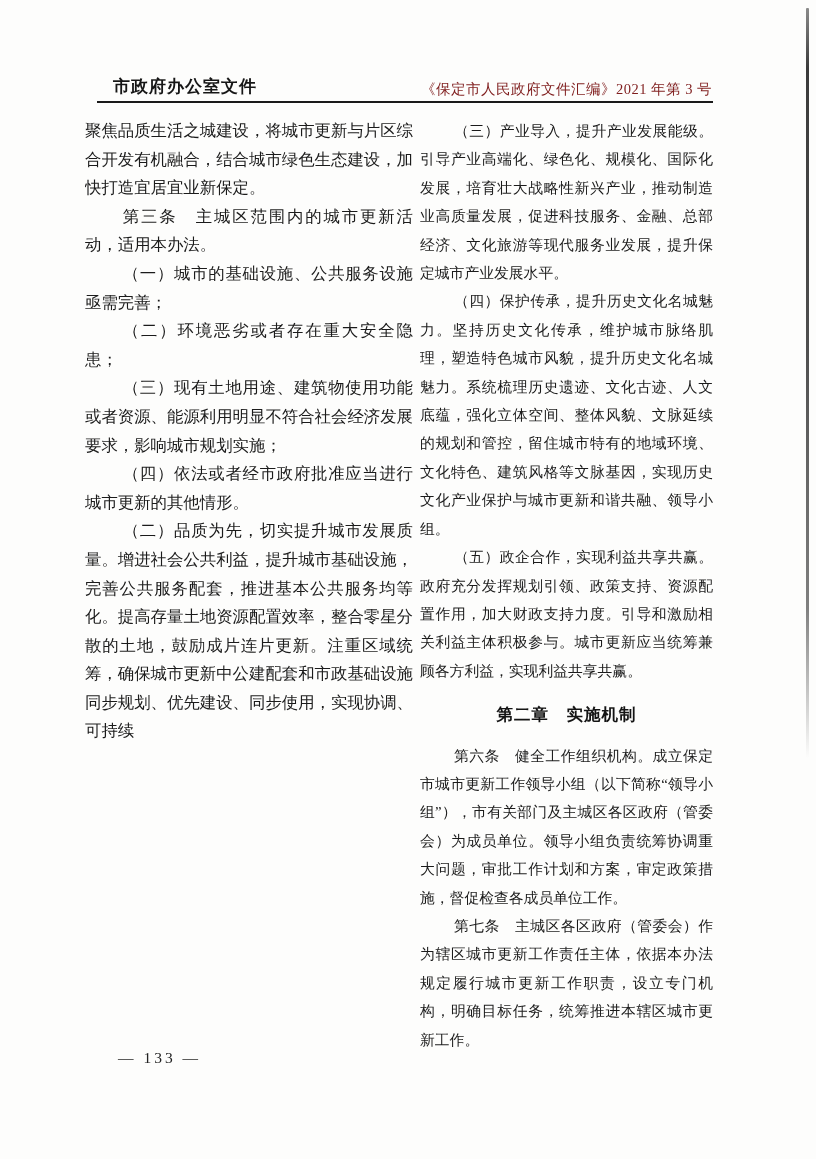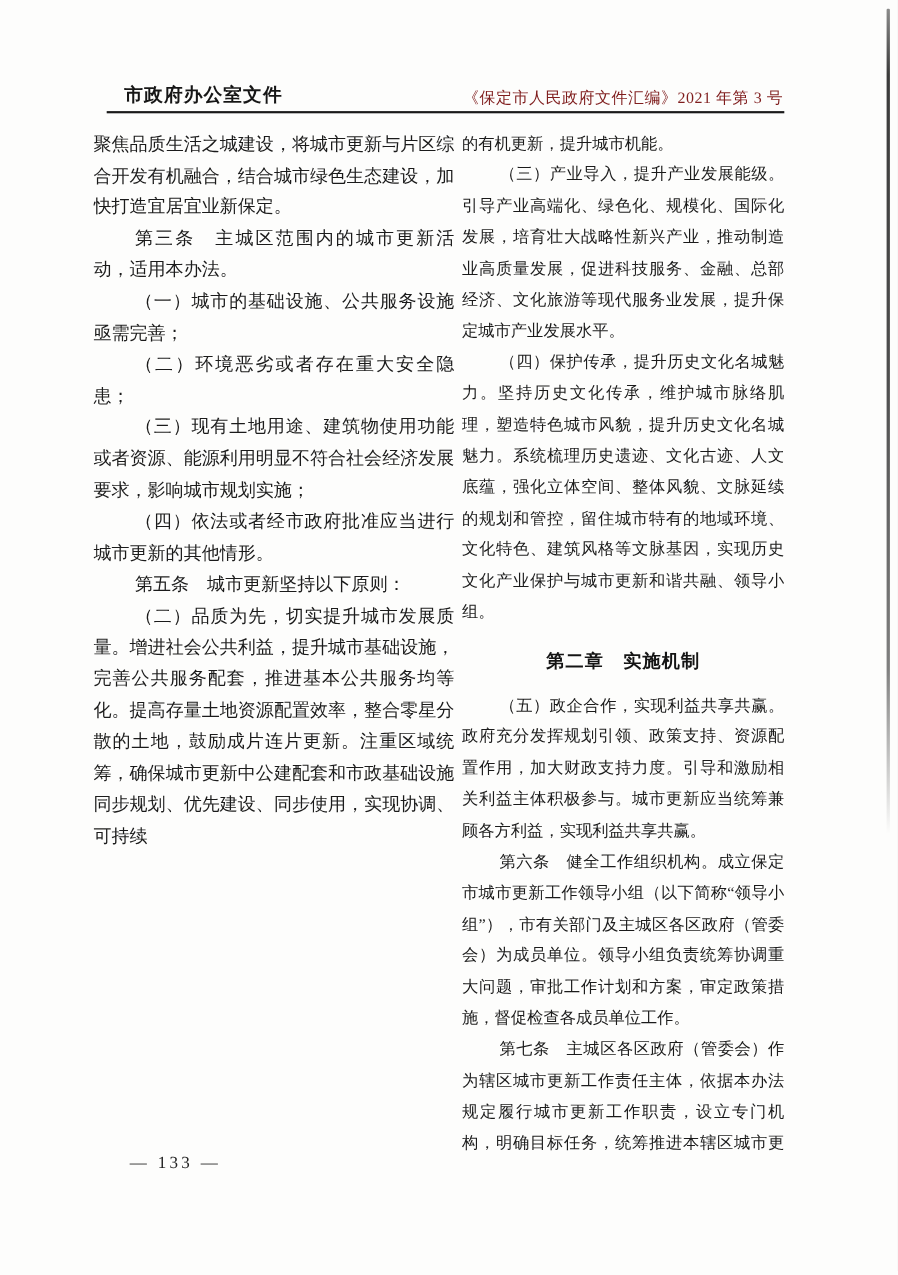--- a/index.html
+++ b/index.html
@@ -125,30 +125,28 @@
   <div class="header-right">《保定市人民政府文件汇编》2021 年第 3 号</div>
   <div class="header-rule"></div>
 
   <div class="col col-left">
     <p class="para">聚焦品质生活之城建设，将城市更新与片区综合开发有机融合，结合城市绿色生态建设，加快打造宜居宜业新保定。</p>
     <p class="para indent">第三条　主城区范围内的城市更新活动，适用本办法。</p>
     <p class="para indent">（一）城市的基础设施、公共服务设施亟需完善；</p>
     <p class="para indent">（二）环境恶劣或者存在重大安全隐患；</p>
     <p class="para indent">（三）现有土地用途、建筑物使用功能或者资源、能源利用明显不符合社会经济发展要求，影响城市规划实施；</p>
     <p class="para indent">（四）依法或者经市政府批准应当进行城市更新的其他情形。</p>
-    <p class="para indent">第五条　城市更新坚持以下原则：</p>
     <p class="para indent">（二）品质为先，切实提升城市发展质量。增进社会公共利益，提升城市基础设施，完善公共服务配套，推进基本公共服务均等化。提高存量土地资源配置效率，整合零星分散的土地，鼓励成片连片更新。注重区域统筹，确保城市更新中公建配套和市政基础设施同步规划、优先建设、同步使用，实现协调、可持续</p>
   </div>
 
   <div class="col col-right">
-    <p class="para">的有机更新，提升城市机能。</p>
     <p class="para indent">（三）产业导入，提升产业发展能级。引导产业高端化、绿色化、规模化、国际化发展，培育壮大战略性新兴产业，推动制造业高质量发展，促进科技服务、金融、总部经济、文化旅游等现代服务业发展，提升保定城市产业发展水平。</p>
     <p class="para indent">（四）保护传承，提升历史文化名城魅力。坚持历史文化传承，维护城市脉络肌理，塑造特色城市风貌，提升历史文化名城魅力。系统梳理历史遗迹、文化古迹、人文底蕴，强化立体空间、整体风貌、文脉延续的规划和管控，留住城市特有的地域环境、文化特色、建筑风格等文脉基因，实现历史文化产业保护与城市更新和谐共融、领导小组。</p>
+    <p class="para indent">（五）政企合作，实现利益共享共赢。政府充分发挥规划引领、政策支持、资源配置作用，加大财政支持力度。引导和激励相关利益主体积极参与。城市更新应当统筹兼顾各方利益，实现利益共享共赢。</p>
     <p class="para chapter-heading">第二章　实施机制</p>
-    <p class="para indent">（五）政企合作，实现利益共享共赢。政府充分发挥规划引领、政策支持、资源配置作用，加大财政支持力度。引导和激励相关利益主体积极参与。城市更新应当统筹兼顾各方利益，实现利益共享共赢。</p>
     <p class="para indent">第六条　健全工作组织机构。成立保定市城市更新工作领导小组（以下简称“领导小组”），市有关部门及主城区各区政府（管委会）为成员单位。领导小组负责统筹协调重大问题，审批工作计划和方案，审定政策措施，督促检查各成员单位工作。</p>
     <p class="para indent">第七条　主城区各区政府（管委会）作为辖区城市更新工作责任主体，依据本办法规定履行城市更新工作职责，设立专门机构，明确目标任务，统筹推进本辖区城市更新工作。</p>
 
   </div>
 
   <div class="page-number">— 133 —</div>
 
   <div class="scan-edge"></div>
 
 </div>

